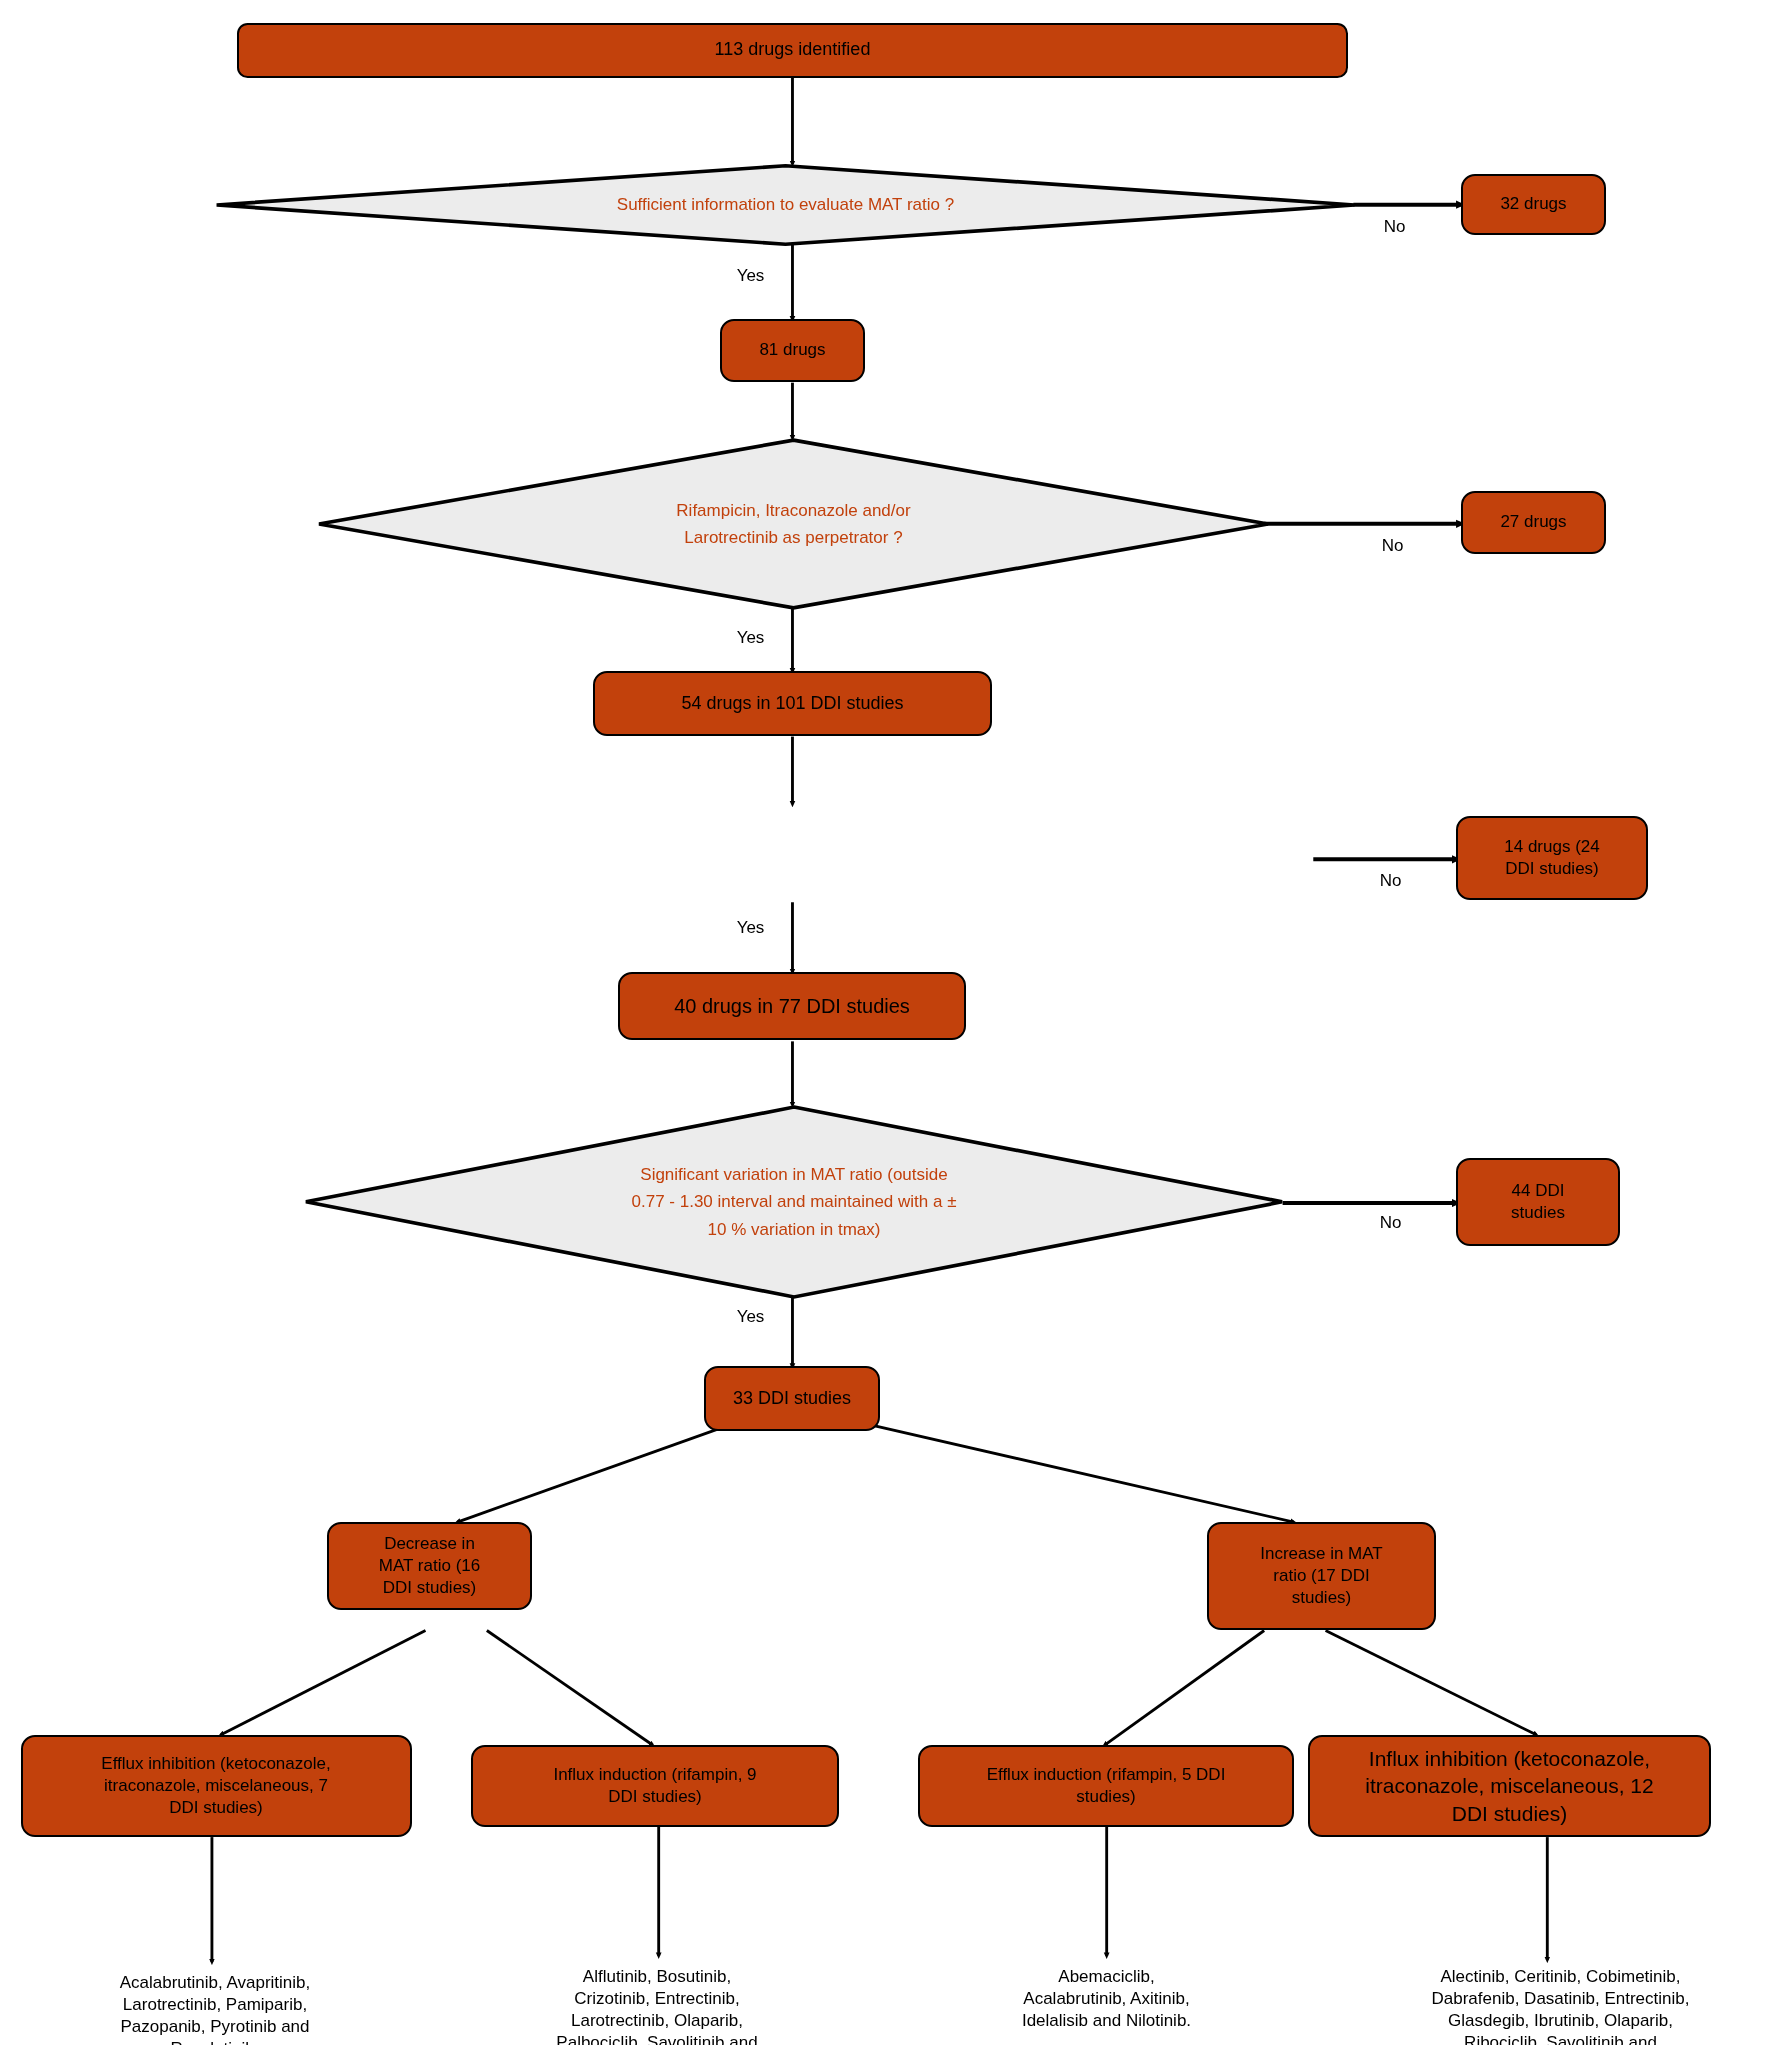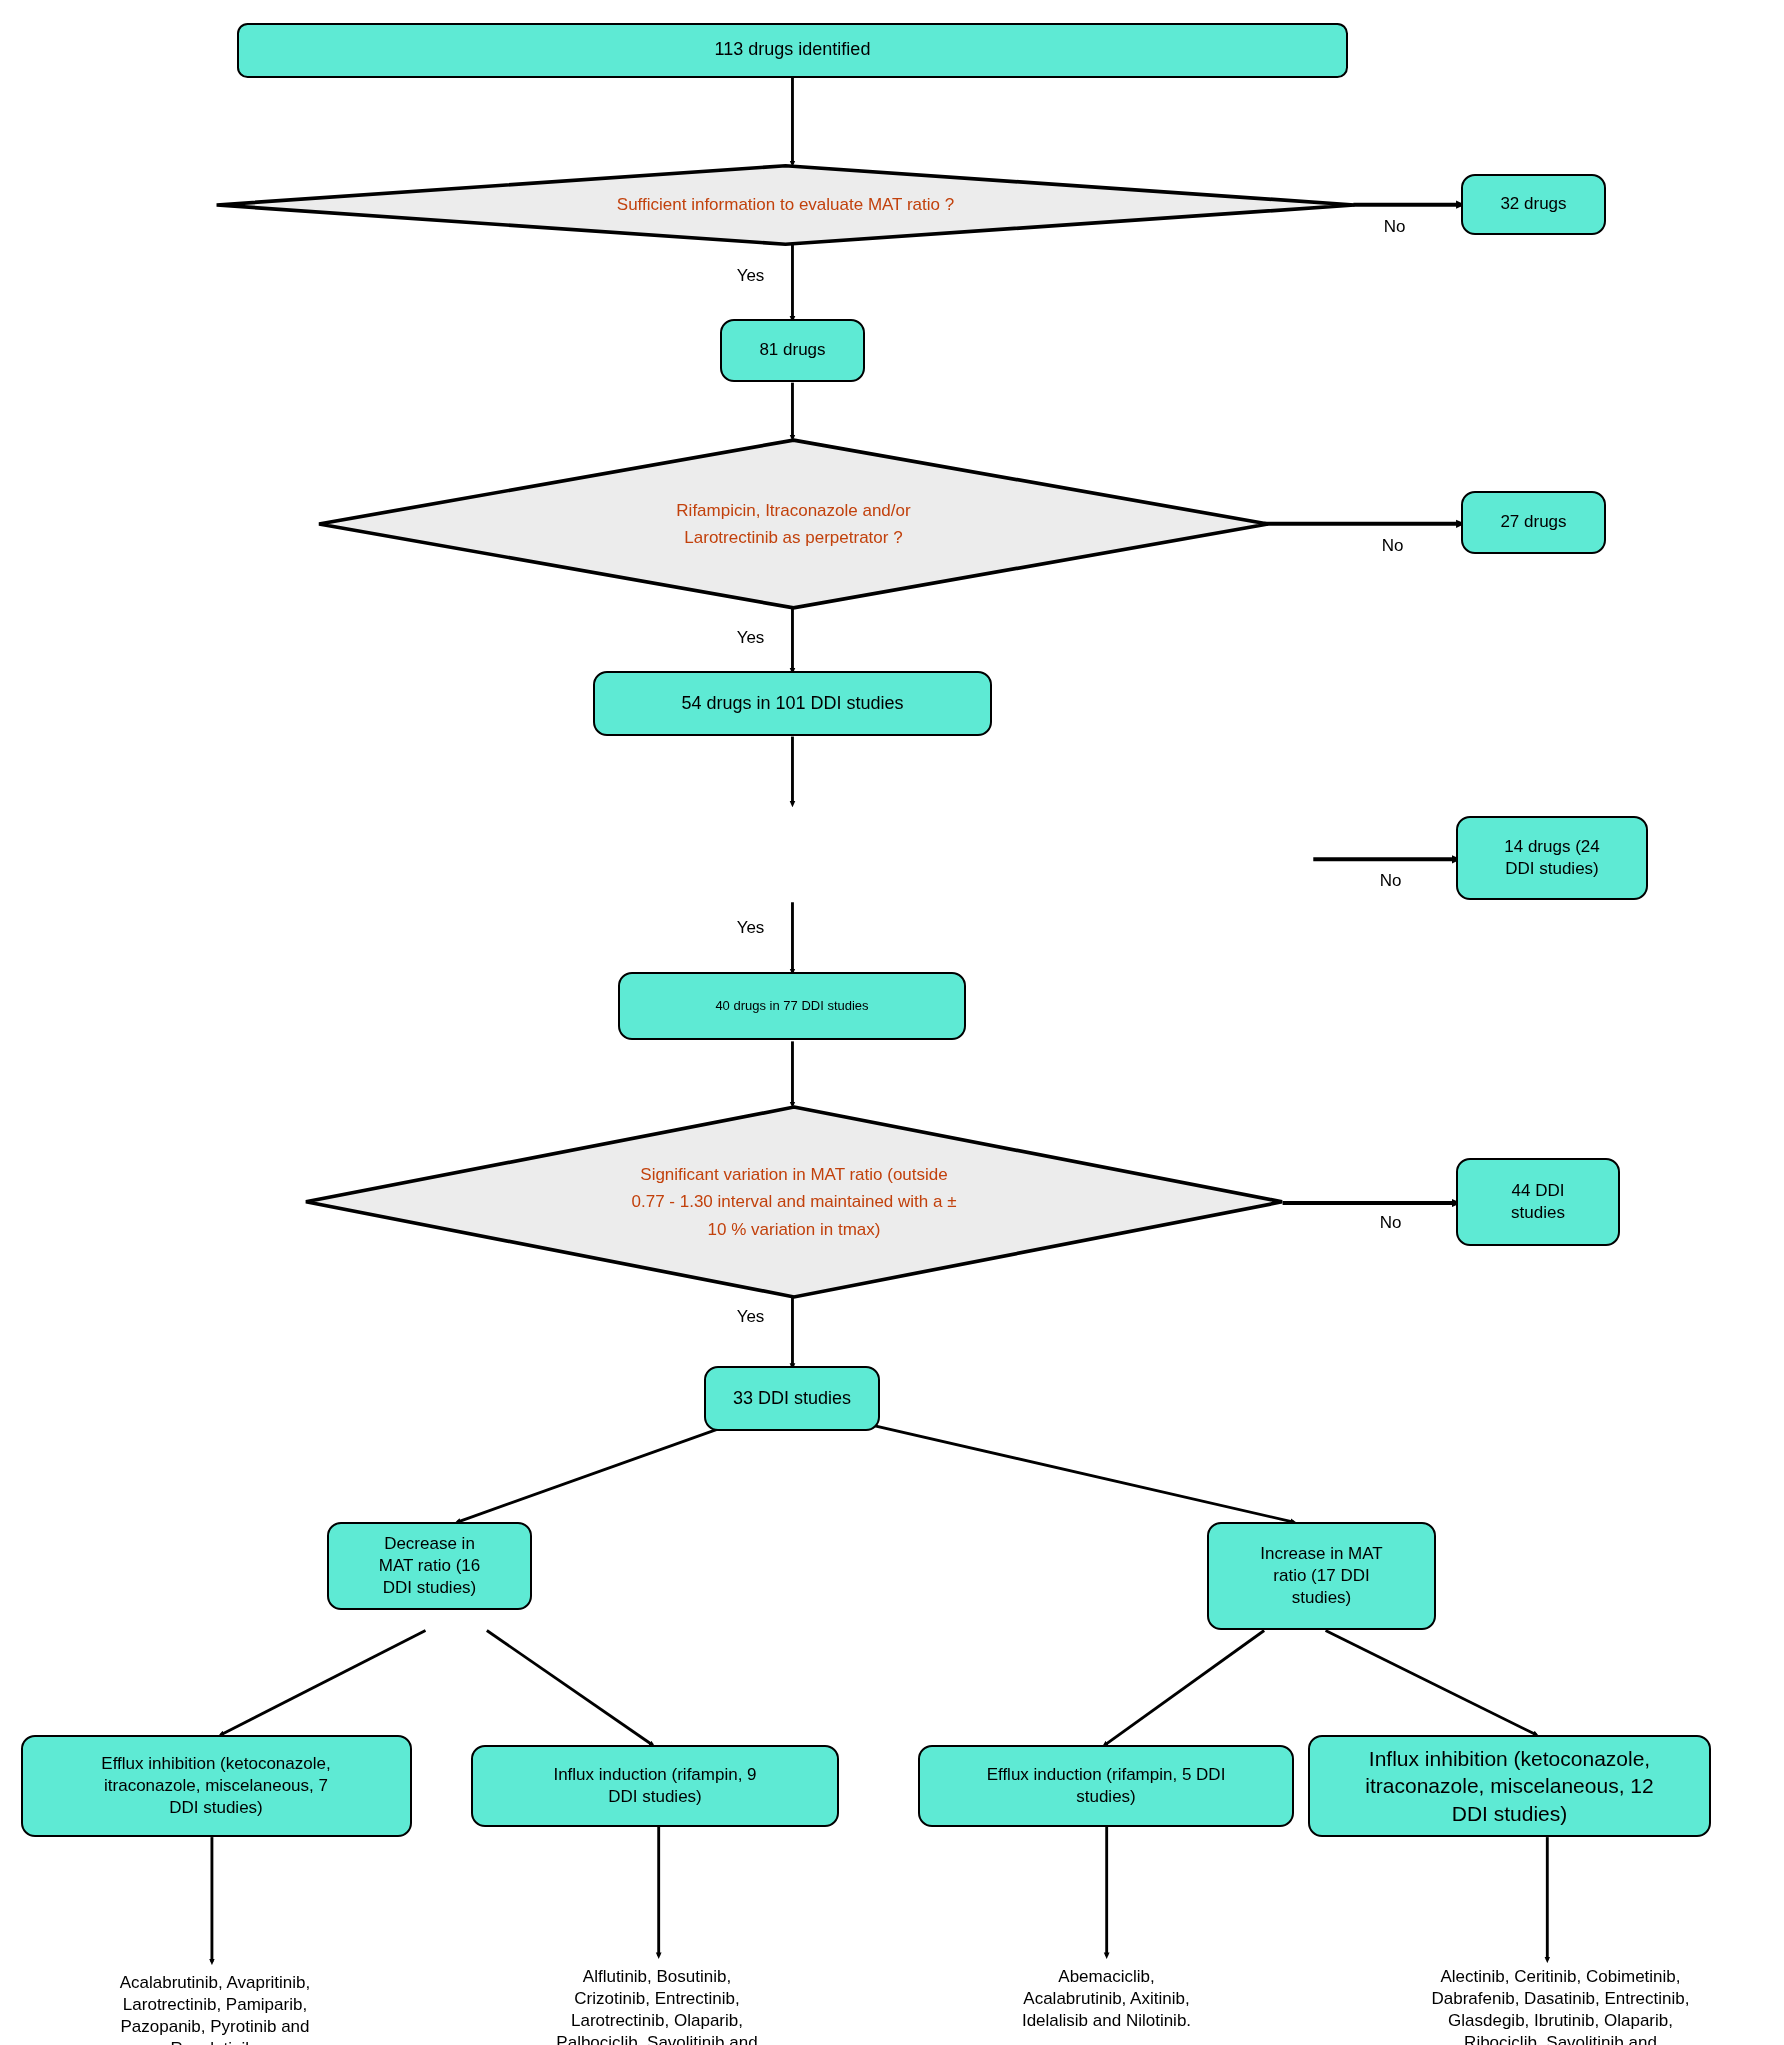--- a/index.html
+++ b/index.html
@@ -12,21 +12,21 @@
     overflow:hidden;
   }
   
   .node{
     position:absolute;
     box-sizing:border-box;
     display:flex;
     align-items:center;
     justify-content:center;
     text-align:center;
-    background:#5eead4;
+    background:#c2410c;
     border:2.9px solid #000000;
     border-radius:14px;
     color:#000000;
     line-height:1.30;
     padding:2.5px 5.7px;
     font-weight:400;
   }
   .node .txt{white-space:pre-line;display:block;width:100%;}
 
   
@@ -182,21 +182,21 @@
 
   <div class="edgelabel" style="left:1358px; top:871px; width:65px; font-size:17px;">No</div>
 
   <div class="node" style="left:1456px; top:816px; width:192px; height:84px; font-size:17px;">
     <span class="txt">14 drugs (24
 DDI studies)</span>
   </div>
 
   <div class="edgelabel" style="left:718px; top:918px; width:65px; font-size:17px;">Yes</div>
 
-  <div class="node" style="left:618px; top:972px; width:348px; height:68px; font-size:13px;">
+  <div class="node" style="left:618px; top:972px; width:348px; height:68px; font-size:20px;">
     <span class="txt">40 drugs in 77 DDI studies</span>
   </div>
 
   <div class="diamond" style="left:303px; top:1105px; width:982px; height:194px;">
     <svg width="982" height="194" viewBox="0 0 2400 475" xmlns="http://www.w3.org/2000/svg">
       <polygon points="1200,5 2395,237 1200,470 5,237" fill="#ececec" stroke="#000" stroke-width="9"></polygon>
     </svg>
     <div class="dlabel" style="font-size:17px;">
       <span>Significant variation in MAT ratio (outside
 0.77 - 1.30 interval and maintained with a ±

